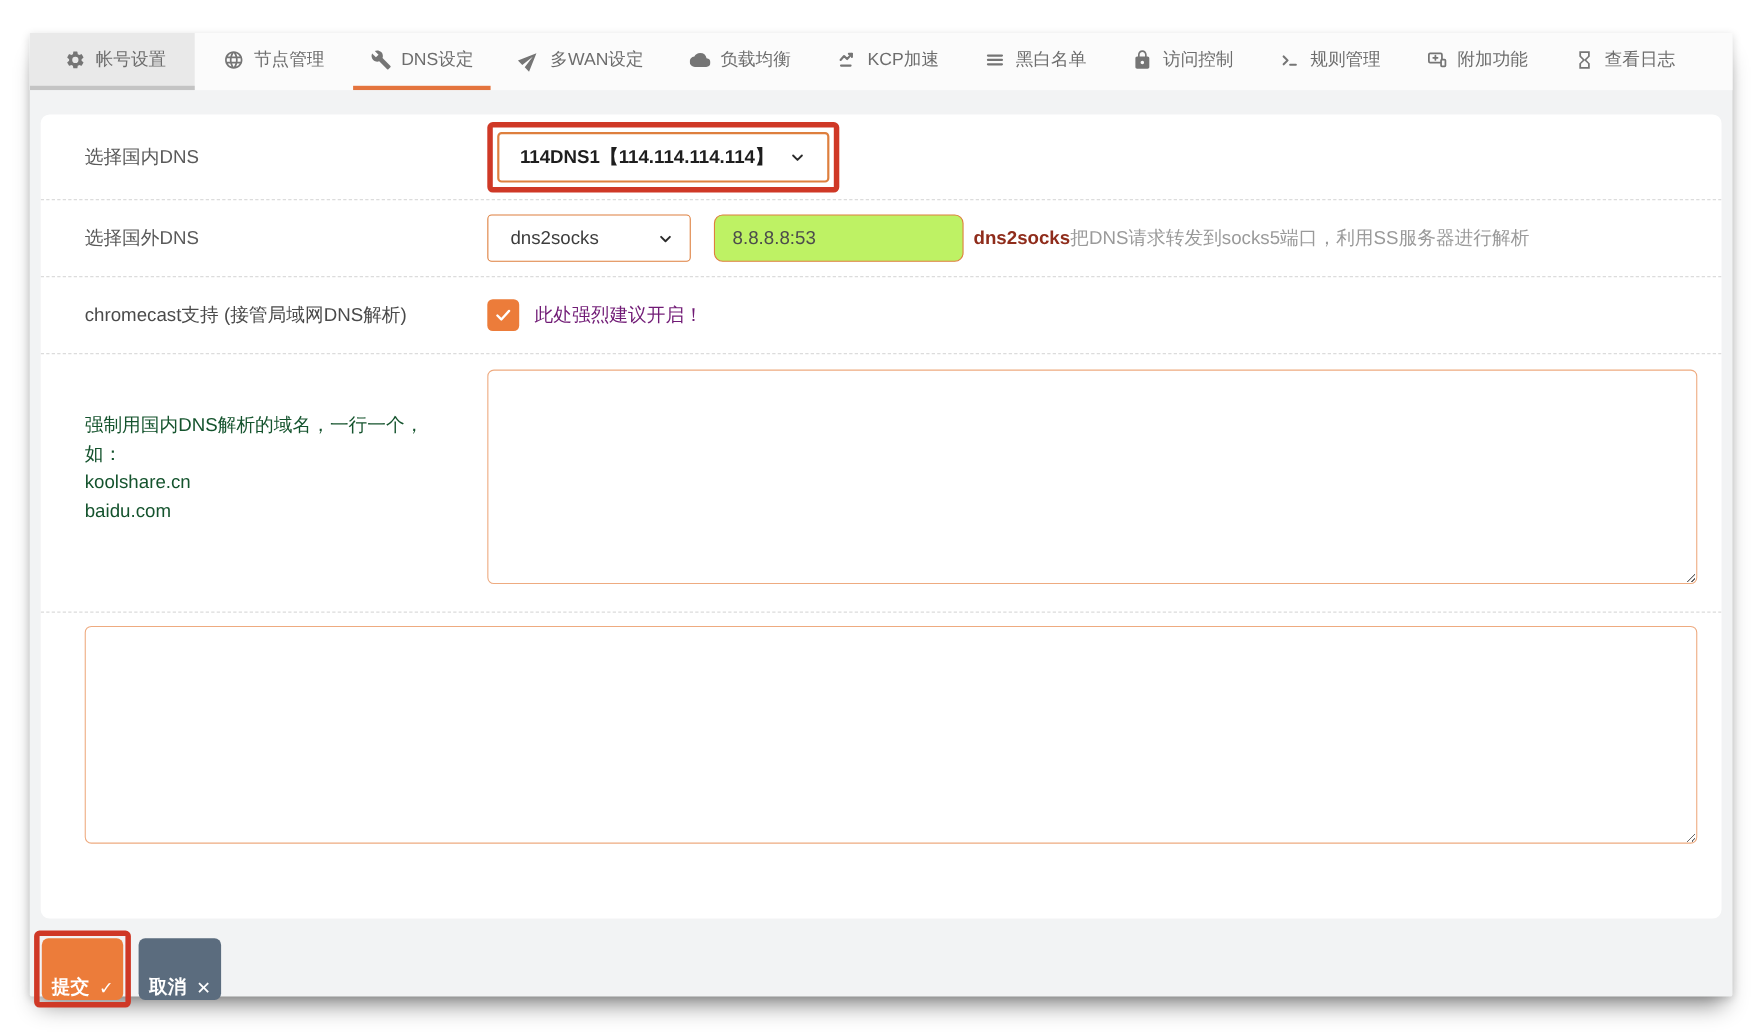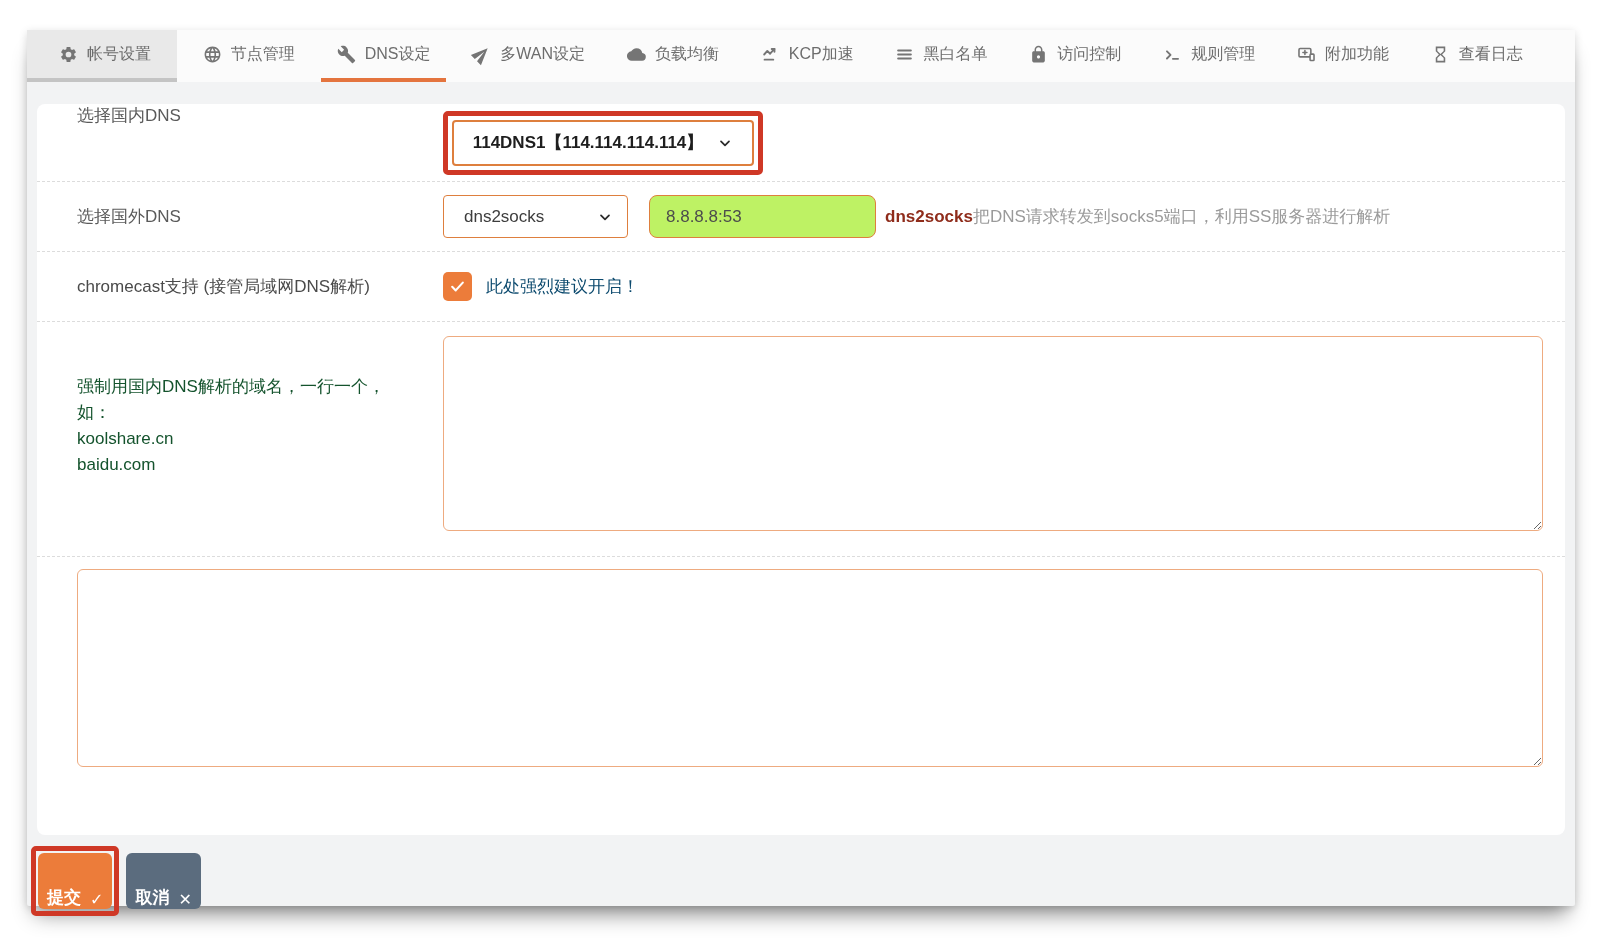--- a/index.html
+++ b/index.html
@@ -20,21 +20,21 @@
   .tab.active { border-bottom-color:#e4743e; }
   .tab svg { width:19px; height:19px; fill:#757575; flex:none; }
   .tab svg.stroke { fill:none; stroke:#757575; }
 
   
   .panel { position:absolute; left:10px; top:74px; width:1528px; height:731px;
     background:#ffffff; border-radius:8px; overflow:hidden; }
   .row { display:flex; padding:0 22px 0 40px; border-bottom:1px dashed #dcdcdc; }
   .row-label { width:366px; flex:none; }
   .row-control { flex:1; display:flex; align-items:center; }
-  .r1 { height:78px; }
+  .r1 { height:78px; align-items:center; }
   .r2 { height:70px; align-items:center; }
   .r3 { height:70px; align-items:center; }
   .r4 { height:235px; align-items:flex-start; }
   .r5 { height:278px; align-items:flex-start; border-bottom:none; }
 
   .lbl { font-size:17px; color:#5a5a5a; }
   .lbl-med { font-size:17px; color:#4a4a4a; font-weight:500; }
   .lbl-bold { font-size:17px; color:#3f3f3f; font-weight:700; }
   .help { margin-top:20px; font-size:17px; line-height:26px; color:#14532d; }
 
@@ -54,21 +54,21 @@
     margin-left:21px; padding:0 16px; font-size:17px; color:#4c4c4c; outline:none;
     font-family:inherit; background:#bef264; }
 
   .desc { margin-left:9px; font-size:17px; color:#9a9a9a; white-space:nowrap; }
   .desc b { color:#8f2c1b; font-weight:700; }
 
   .checkbox { width:29px; height:29px; background:#ec7c3a; border-radius:5px;
     display:flex; align-items:center; justify-content:center; cursor:pointer; flex:none; }
   .checkbox svg { width:17px; height:17px; stroke:#fff; stroke-width:3;
     fill:none; stroke-linecap:round; stroke-linejoin:round; }
-  .cb-note { margin-left:14px; font-size:17px; font-weight:500; color:#0c4a6e; }
+  .cb-note { margin-left:14px; font-size:17px; font-weight:500; color:#701a75; }
 
   textarea.big-area { width:100%; border:1.5px solid #eeab80; border-radius:6px;
     resize:both; outline:none; font-family:inherit; font-size:16px; padding:10px;
     color:#444; background:#fff; }
   .r4 textarea { height:195px; margin-top:14px; }
   .r5 textarea { height:198px; margin-top:12px; }
   .r4 .row-label, .r5 .row-label { padding-top:32px; }
   .r4 .row-control, .r5 .row-control { align-items:flex-start; }
 
   

